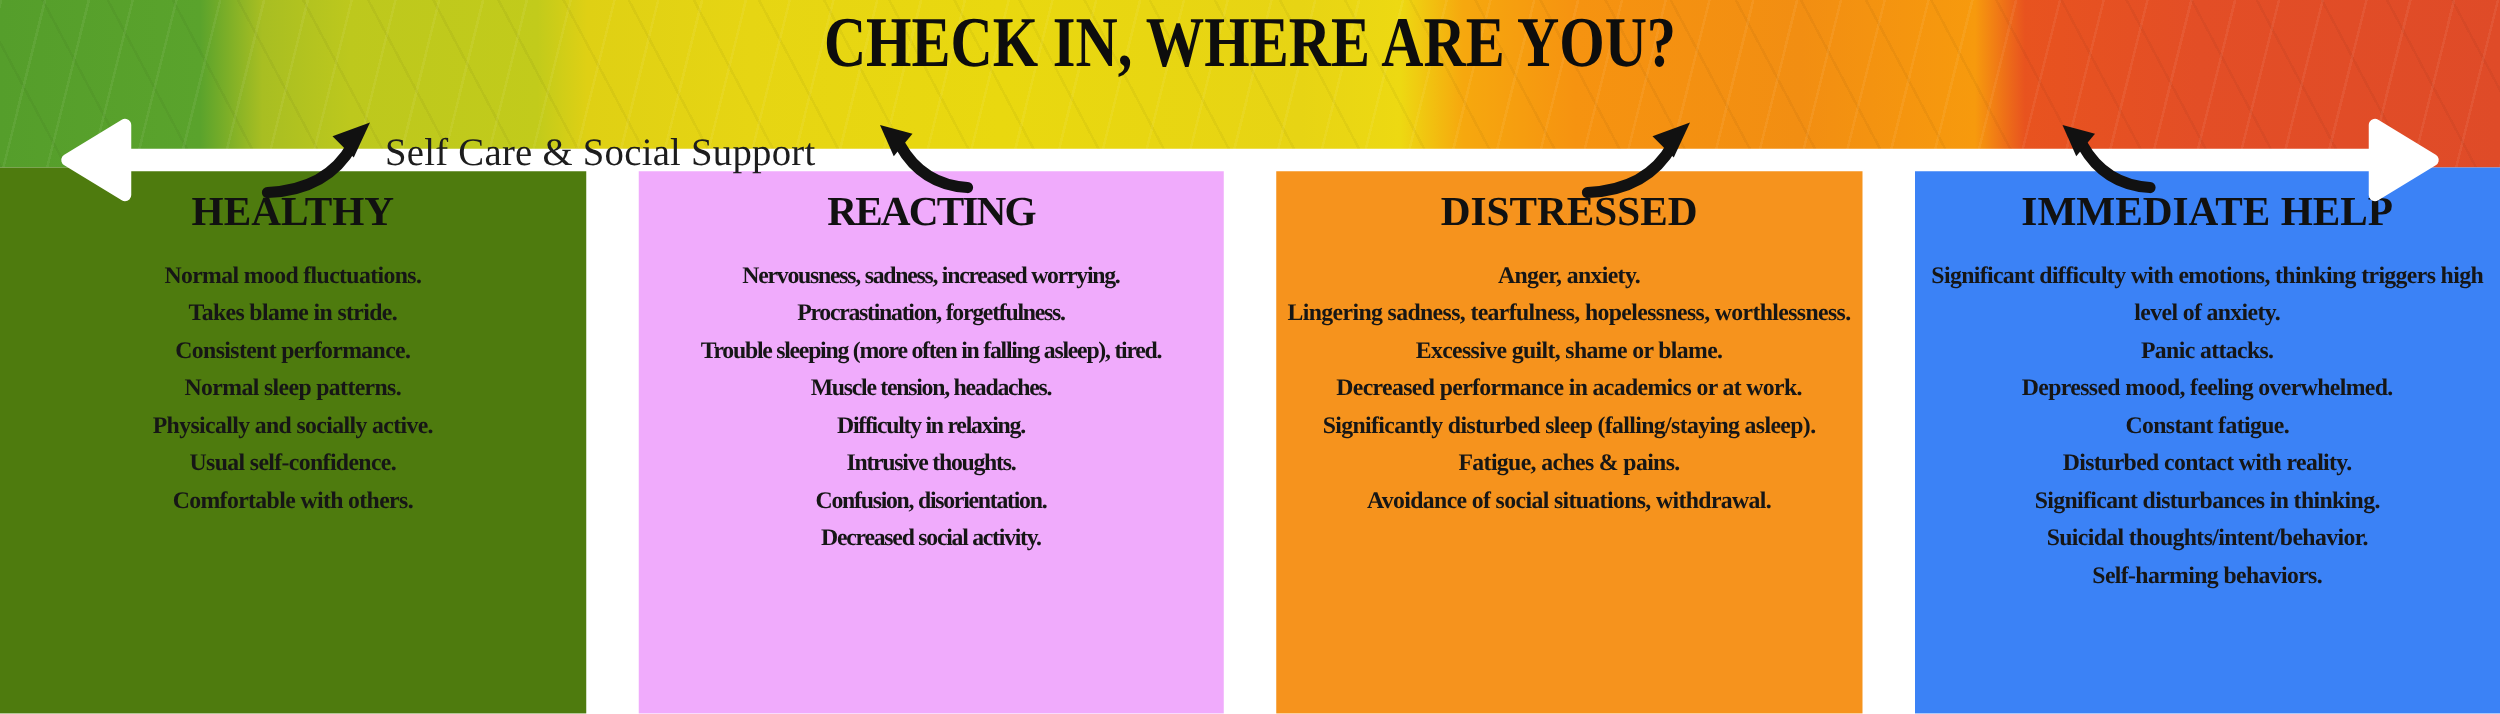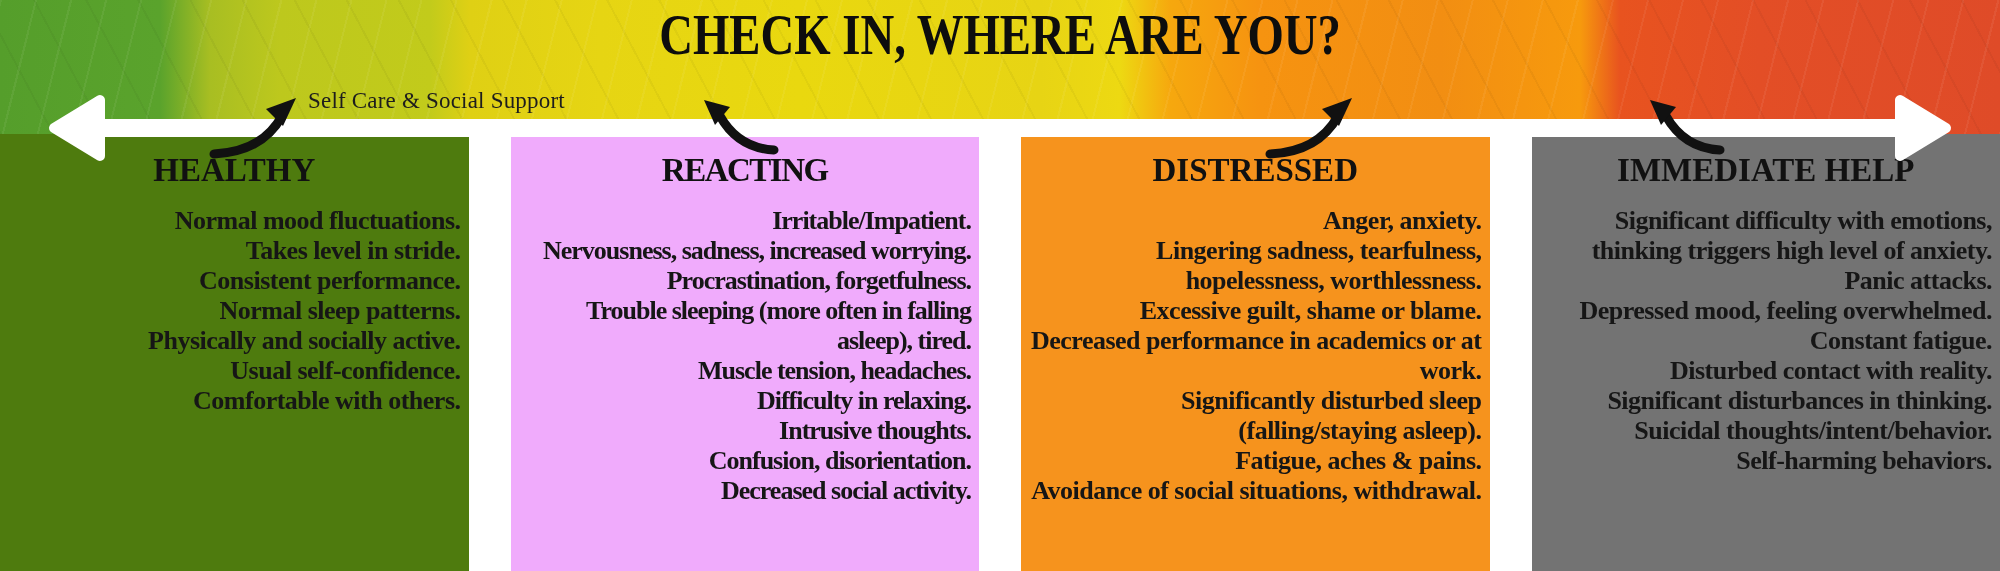--- a/index.html
+++ b/index.html
@@ -31,22 +31,22 @@
     text-align:center;
     font-size:57px;font-weight:bold;color:#0d0d0d;
     letter-spacing:0px;
     transform:scaleX(0.82);
     transform-origin:50% 50%;
     white-space:nowrap;
   }
 
   
   .axis-label{
-    position:absolute;top:88px;z-index:4;
-    font-size:23px;font-weight:400;color:#1d1d1d;
+    position:absolute;top:104px;z-index:4;
+    font-size:31px;font-weight:400;color:#1d1d1d;
     white-space:nowrap;letter-spacing:0.2px;
   }
   .axis-label.left{left:308px;}
   .axis-label.right{left:1374px;}
 
   
   .continuum{position:absolute;left:0;top:92px;z-index:2;}
 
   
   .callout{position:absolute;z-index:3;}
@@ -65,23 +65,22 @@
     text-align:center;
     box-sizing:border-box;
   }
   .col h2{
     margin:0 0 16px 0;
     font-size:33px;line-height:40px;font-weight:bold;color:#111111;
     letter-spacing:0;
   }
   .col .item{
     margin:0;
-    font-size:26px;line-height:30px;font-weight:bold;color:#161616;
+    font-size:19px;line-height:30px;font-weight:bold;color:#161616;
     letter-spacing:-0.5px;
-    text-align:right;
   }
   .col.condensed h2{letter-spacing:-1.5px;}
   .col.condensed .item{letter-spacing:-1px;}
 </style>
 </head>
 <body>
 
 <div class="canvas">
 
   <div class="photo-band"></div>
@@ -111,31 +110,30 @@
   <svg class="callout a4" width="80" height="58" viewBox="0 0 80 58">
     <path d="M74,52 Q38,50 20,18" stroke="#111111" stroke-width="9" fill="none" stroke-linecap="round"></path>
     <polygon points="4,2 30,9 15,27" fill="#111111"></polygon>
   </svg>
 
   <div class="columns">
 
     <section class="col" style="background-color: rgb(78, 123, 14);">
       <h2>HEALTHY</h2>
       <p class="item">Normal mood fluctuations.</p>
-      <p class="item">Takes level in stride.</p>
+      <p class="item">Takes blame in stride.</p>
       <p class="item">Consistent performance.</p>
       <p class="item">Normal sleep patterns.</p>
       <p class="item">Physically and socially active.</p>
       <p class="item">Usual self-confidence.</p>
       <p class="item">Comfortable with others.</p>
     </section>
 
     <section class="col condensed" style="background-color: #f0abfc;">
       <h2>REACTING</h2>
-      <p class="item">Irritable/Impatient.</p>
       <p class="item">Nervousness, sadness, increased worrying.</p>
       <p class="item">Procrastination, forgetfulness.</p>
       <p class="item">Trouble sleeping (more often in falling asleep), tired.</p>
       <p class="item">Muscle tension, headaches.</p>
       <p class="item">Difficulty in relaxing.</p>
       <p class="item">Intrusive thoughts.</p>
       <p class="item">Confusion, disorientation.</p>
       <p class="item">Decreased social activity.</p>
     </section>
 
@@ -143,21 +141,21 @@
       <h2>DISTRESSED</h2>
       <p class="item">Anger, anxiety.</p>
       <p class="item">Lingering sadness, tearfulness, hopelessness, worthlessness.</p>
       <p class="item">Excessive guilt, shame or blame.</p>
       <p class="item">Decreased performance in academics or at work.</p>
       <p class="item">Significantly disturbed sleep (falling/staying asleep).</p>
       <p class="item">Fatigue, aches &amp; pains.</p>
       <p class="item">Avoidance of social situations, withdrawal.</p>
     </section>
 
-    <section class="col" style="background-color: #737373;">
+    <section class="col" style="background-color: #3b82f6;">
       <h2>IMMEDIATE HELP</h2>
       <p class="item">Significant difficulty with emotions, thinking triggers high level of anxiety.</p>
       <p class="item">Panic attacks.</p>
       <p class="item">Depressed mood, feeling overwhelmed.</p>
       <p class="item">Constant fatigue.</p>
       <p class="item">Disturbed contact with reality.</p>
       <p class="item">Significant disturbances in thinking.</p>
       <p class="item">Suicidal thoughts/intent/behavior.</p>
       <p class="item">Self-harming behaviors.</p>
     </section>

